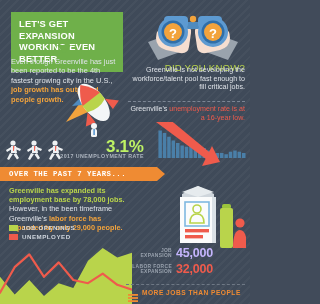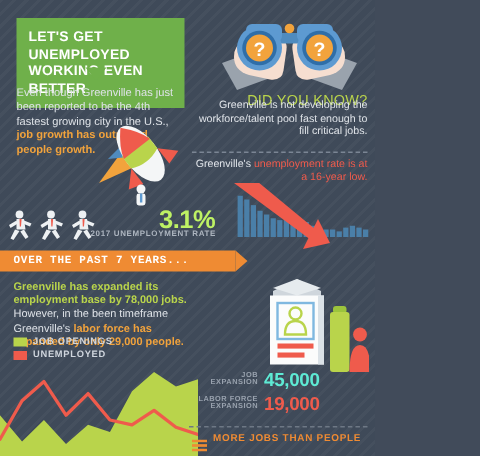--- a/index.html
+++ b/index.html
@@ -122,41 +122,41 @@
   #carton{left:168px;top:182px;width:78px;height:68px;}
 
   
   .num-row{display:flex;align-items:center;}
   #nums{left:132px;top:246px;width:86px;}
   .num-lab{
     width:40px;text-align:right;color:#99a2ae;font-weight:bold;
     font-size:4.9px;line-height:5.4px;letter-spacing:.35px;margin-right:4px;
   }
   .num-val{font-weight:bold;font-size:12.5px;letter-spacing:-.2px;}
-  .num-val.g{color:#5eead4;}
+  .num-val.g{color:#c4b5fd;}
   .num-val.r{color:#ef5b4c;}
 
   
   #foot-rule{
     left:126px;top:284px;width:119px;height:0;
     border-top:1px dashed #6e7885;
   }
   #footer{left:128px;top:288px;display:flex;align-items:center;}
   #foot-ico{width:10px;height:8px;margin-right:4px;}
   #foot-tx{color:#ef8b33;font-weight:bold;font-size:6.6px;letter-spacing:.5px;}
 </style>
 </head>
 <body>
 
 <div id="bg"></div>
 
 <div id="root">
 
   <div class="abs" id="headline-box">
-    <div class="ln">LET'S GET UNEMPLOYED</div>
+    <div class="ln">LET'S GET EXPANSION</div>
     <div class="ln">WORKING EVEN BETTER</div>
   </div>
   <div class="abs" id="headline-tail"></div>
 
   <div class="abs" id="binoculars">
     <svg viewBox="0 0 106 52" width="106" height="52">
 
       <path d="M8 34 L30 26 L40 44 L18 52 Z" fill="#9aa3ad"></path>
       <path d="M98 34 L76 26 L66 44 L88 52 Z" fill="#9aa3ad"></path>
 
@@ -338,21 +338,21 @@
         <div>JOB</div>
         <div>EXPANSION</div>
       </div>
       <div class="num-val g">45,000</div>
     </div>
     <div class="num-row">
       <div class="num-lab">
         <div>LABOR FORCE</div>
         <div>EXPANSION</div>
       </div>
-      <div class="num-val r">19,000</div>
+      <div class="num-val r">32,000</div>
     </div>
   </div>
 
   <div class="abs" id="foot-rule"></div>
   <div class="abs" id="footer">
     <span id="foot-ico">
       <svg viewBox="0 0 10 8" width="10" height="8">
         <rect x="0" y="0" width="10" height="1.8" fill="#ef8b33"></rect>
         <rect x="0" y="3.1" width="10" height="1.8" fill="#ef8b33"></rect>
         <rect x="0" y="6.2" width="10" height="1.8" fill="#ef8b33"></rect>

